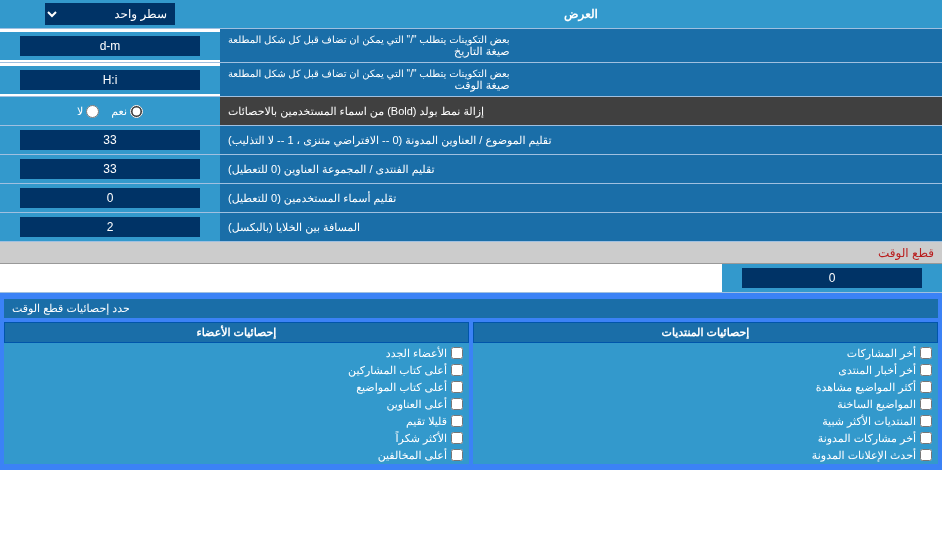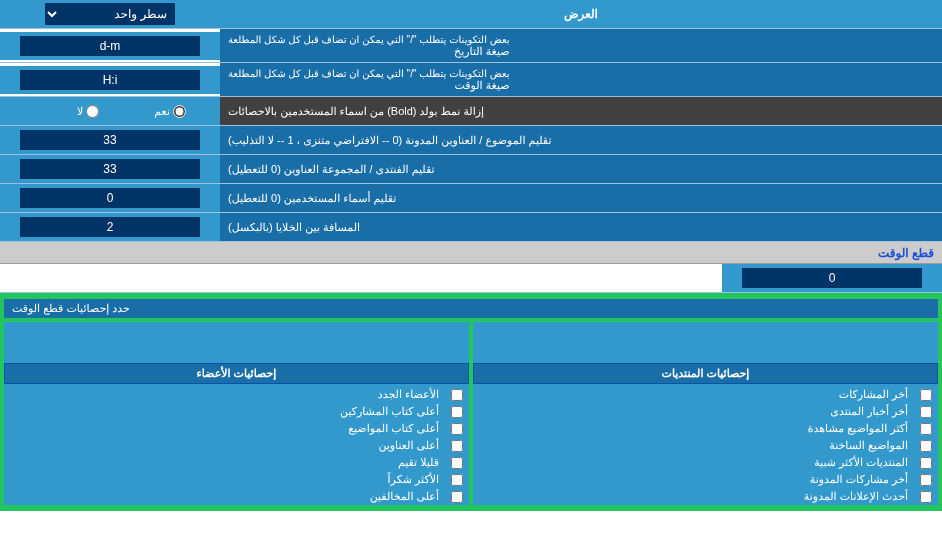--- a/index.html
+++ b/index.html
@@ -100,23 +100,23 @@
     .section-header {
       background: #cccccc;
       border-bottom: 1px solid #999;
       min-height: 22px;
       display: flex;
       align-items: center;
       padding: 2px 8px;
     }
 
     .section-header-title {
-      font-weight: bold;
-      font-size: 12px;
-      color: #1d4ed8;
+      font-weight: normal;
+      font-size: 12px;
+      color: #b91c1c;
       flex: 1;
       text-align: right;
     }
 
     
     .radio-row {
       display: flex;
       align-items: center;
       border-bottom: 1px solid #a0c0e0;
       min-height: 28px;
@@ -146,30 +146,29 @@
       padding: 4px;
     }
 
     .radio-option {
       display: flex;
       align-items: flex-start;
       gap: 3px;
       color: #fff;
       font-size: 11px;
       flex-direction: row-reverse;
-      margin-left: 43px;
     }
 
     .radio-option input[type="radio"] {
       accent-color: #fff;
     }
 
     
     .stats-section {
-      background: #22c55e;
+      background: #3b82f6;
       padding: 6px 4px;
     }
 
     .stats-title-row {
       background: #1a6ea8;
       color: #fff;
       font-size: 11px;
       padding: 3px 8px;
       text-align: right;
       margin-bottom: 4px;
@@ -190,27 +189,26 @@
 
     .stats-col-header {
       background: #1a6ea8;
       color: #fff;
       font-size: 11px;
       font-weight: bold;
       padding: 3px 6px;
       text-align: center;
       margin-bottom: 2px;
       border: 1px solid #0055aa;
-      margin-top: 41px;
     }
 
     .stats-item {
       display: flex;
-      align-items: center;
-      gap: 12px;
+      align-items: flex-start;
+      gap: 4px;
       padding: 2px 6px;
       color: #fff;
       font-size: 11px;
       direction: rtl;
     }
 
     .stats-item input[type="checkbox"] {
       accent-color: #fff;
       width: 12px;
       height: 12px;

